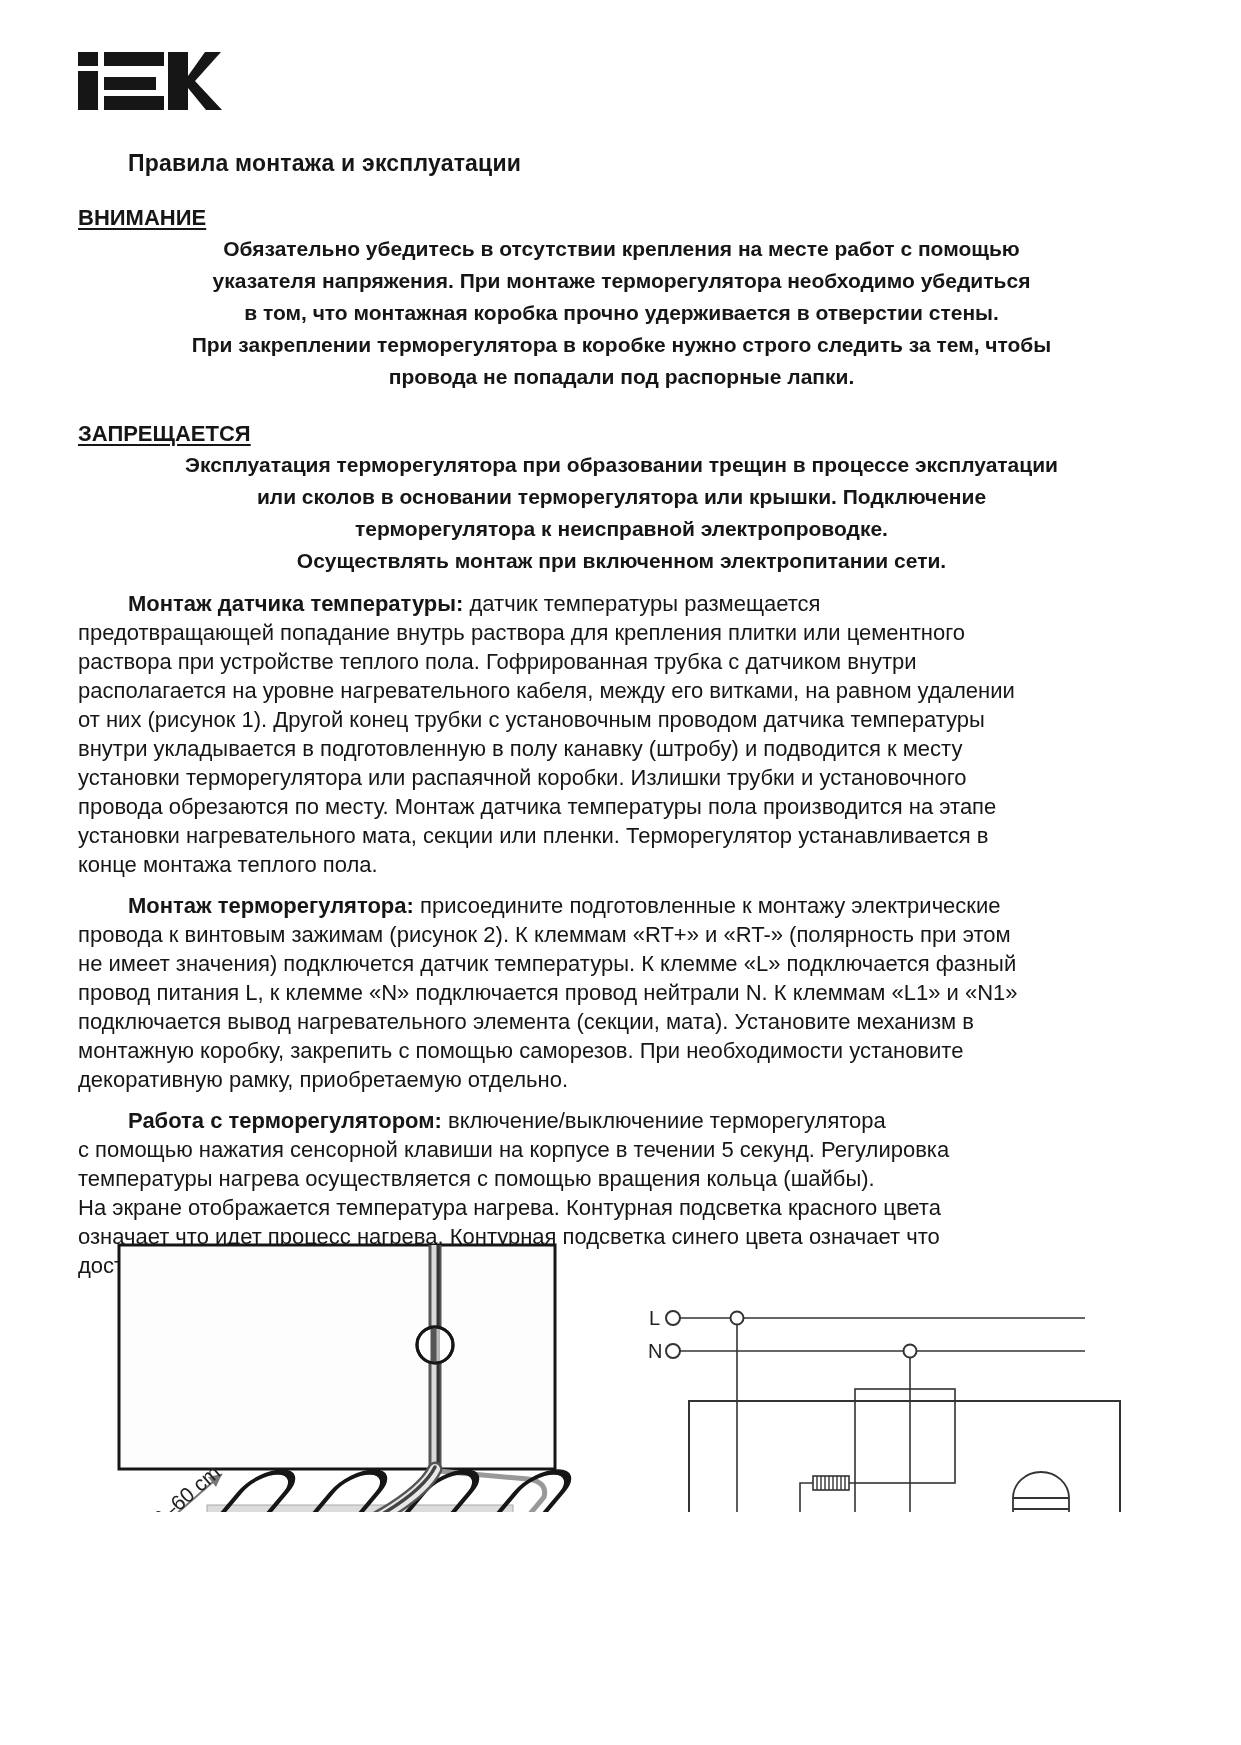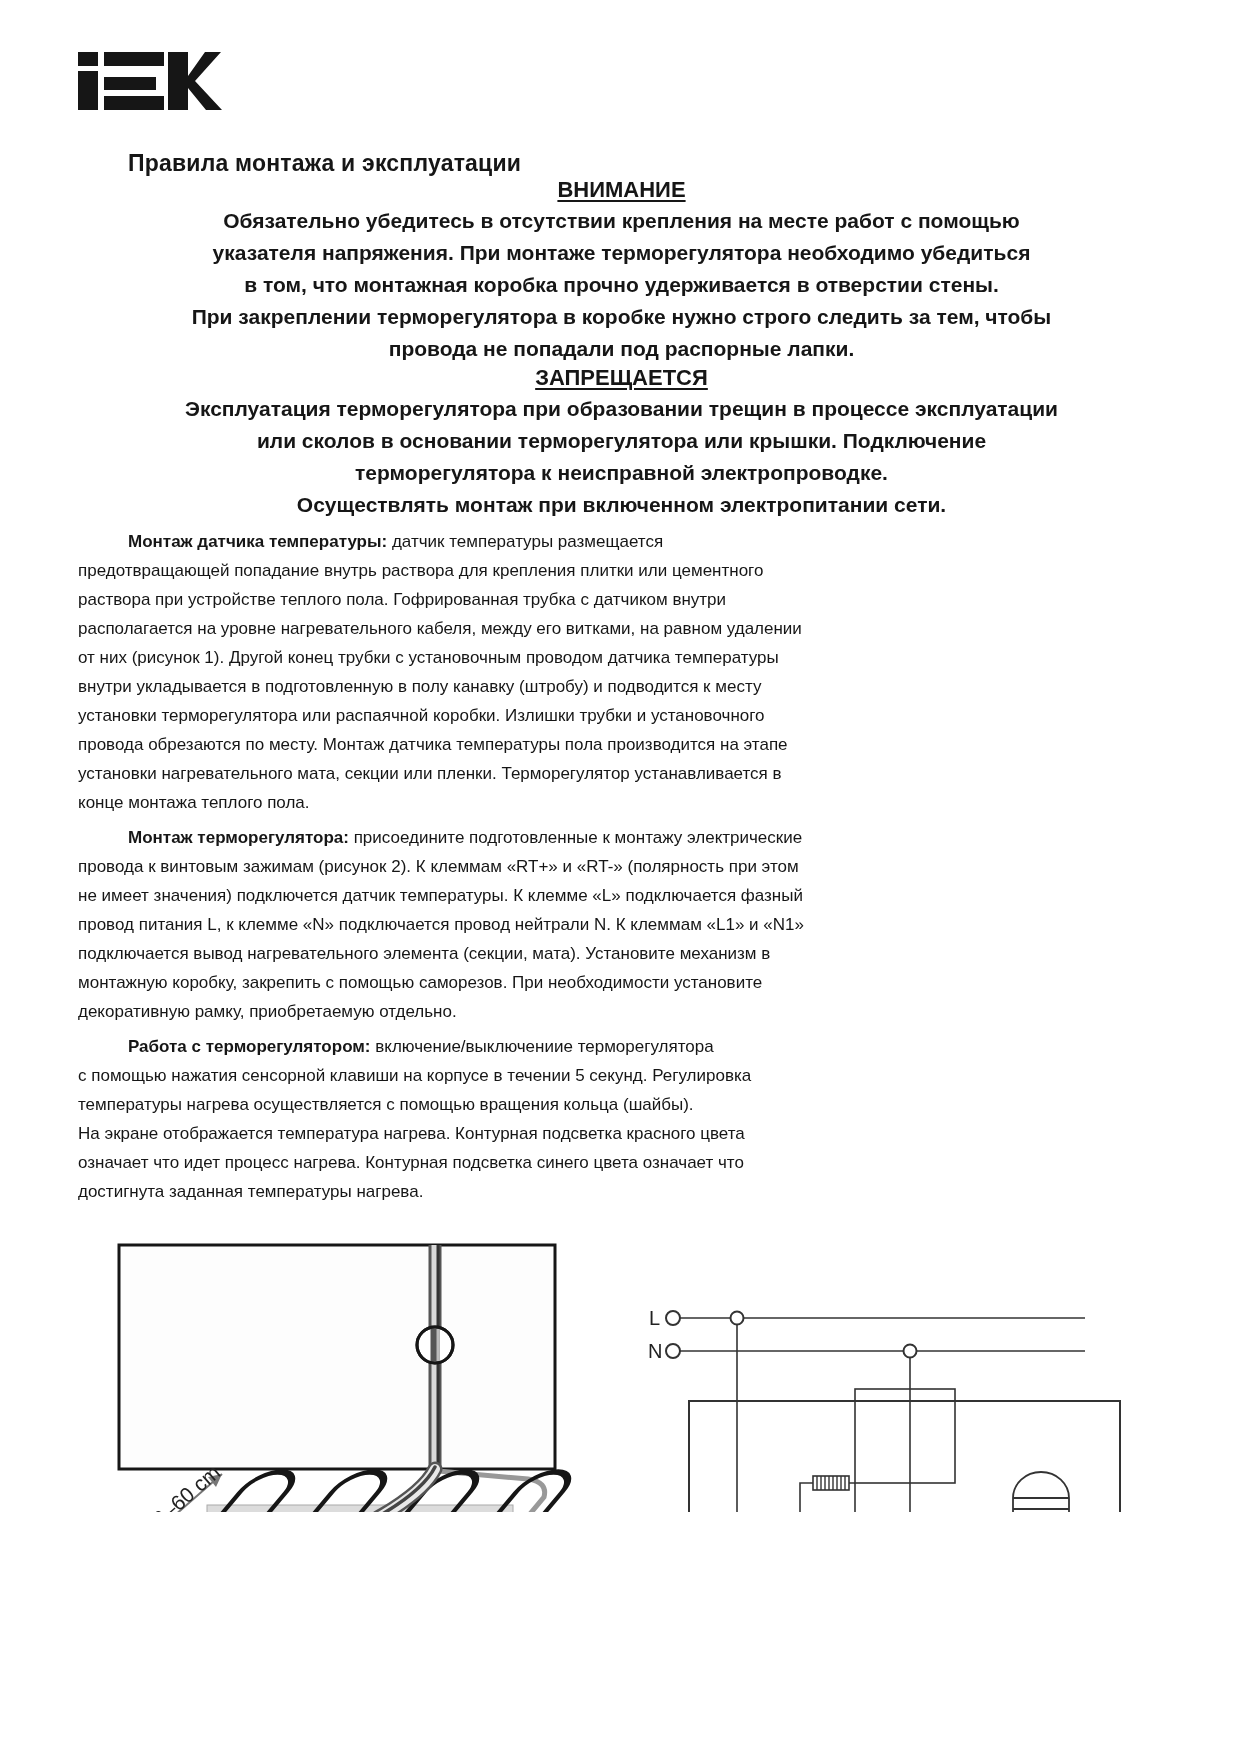--- a/index.html
+++ b/index.html
@@ -11,29 +11,28 @@
     font-family:"Liberation Sans", sans-serif;
     color:#161616;
   }
   .content{padding:52px 76px 0 78px;}
   .logo{display:block;}
   .doc-title{
     margin:38px 0 0 50px;
     font-size:23px;font-weight:bold;letter-spacing:0.2px;
   }
   .center-heading{
-    margin-top:0;
-    text-align:center;
+    margin-top:28px;
     font-size:22px;font-weight:bold;
     text-decoration:underline;
     text-underline-offset:3px;
   }
   .center-block{margin-top:2px;text-align:center;font-weight:bold;font-size:21px;}
   .center-block .bline{line-height:32px;}
-  .body-block{margin-top:6px;font-size:17px;}
+  .body-block{margin-top:12px;font-size:22px;}
   .body-block .firstline{line-height:29px;text-indent:50px;}
   .body-block .bline{line-height:29px;}
   .lead{font-weight:bold;}
   .figure{position:absolute;}
   .fig-caption{
     position:absolute;
     font-size:26px;color:#15803d;
   }
   svg text{font-family:"Liberation Sans", sans-serif;fill:#222;}
 </style>

